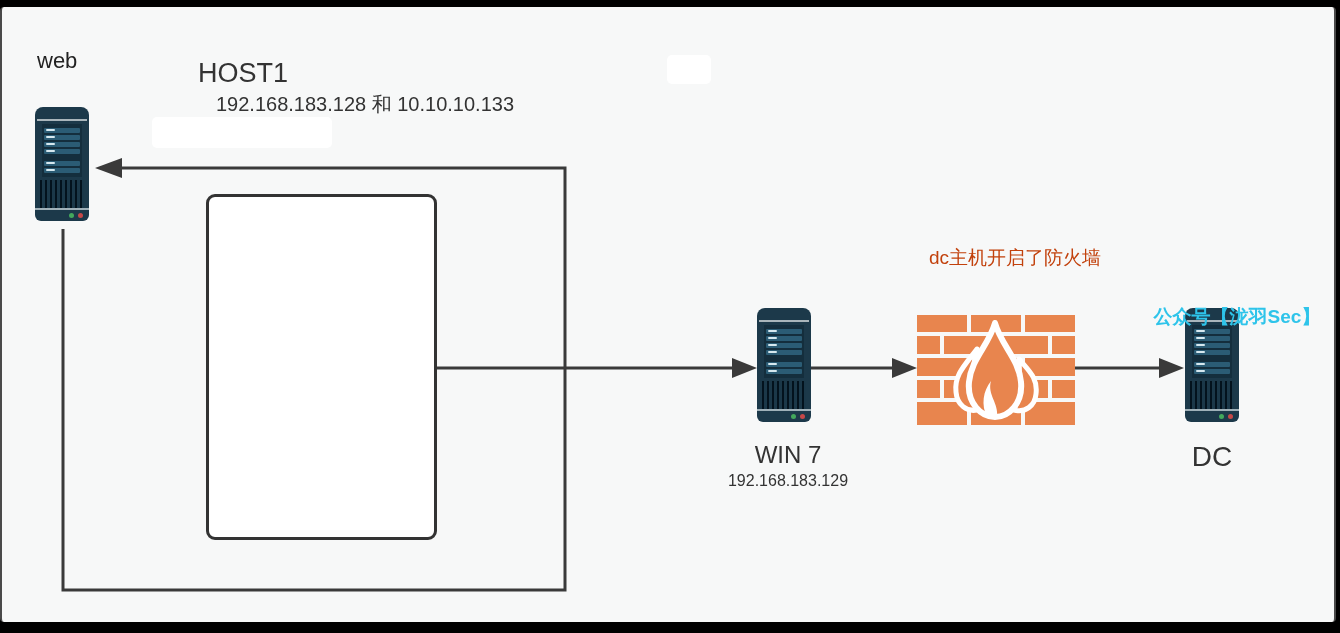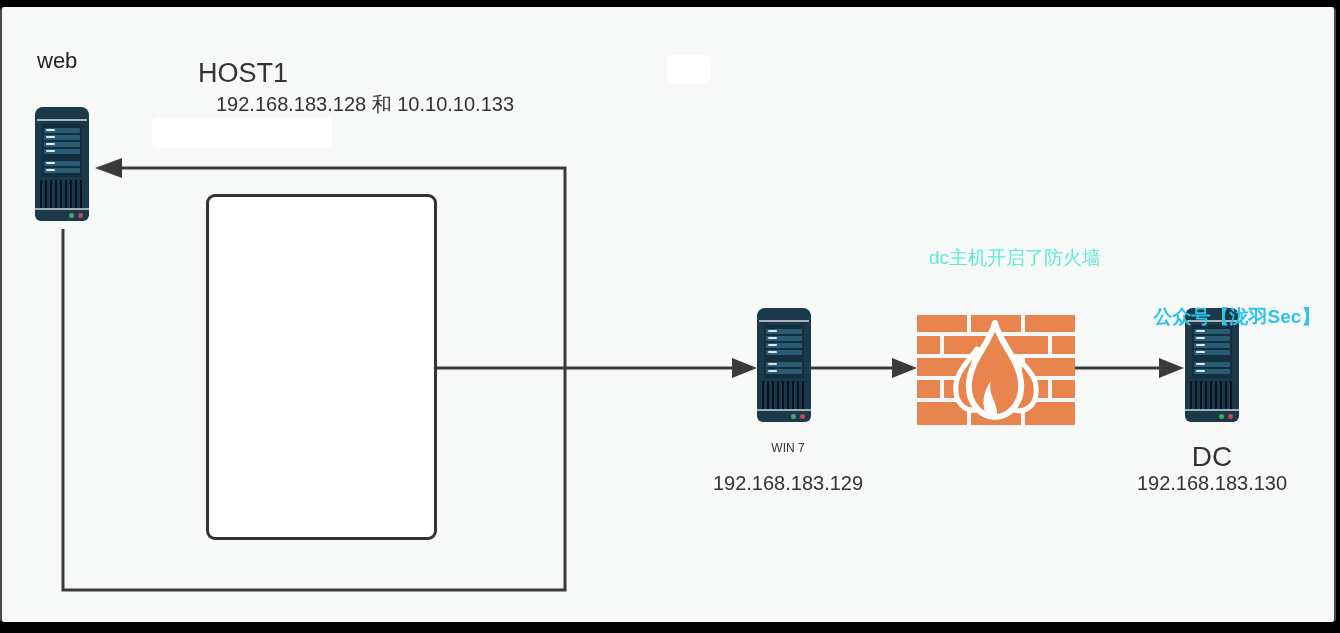--- a/index.html
+++ b/index.html
@@ -149,24 +149,24 @@
         <div class="srv-bar"></div>
       <div class="srv-bar gap"></div>
         <div class="srv-bar"></div>
     </div>
     <div class="srv-vent"></div>
     <div class="srv-foot">
         <i class="dot g"></i>
         <i class="dot r"></i>
       </div>
   </div>
-  <div class="lbl ctr" style="left:788px;top:441px;font-size:12px;">WIN 7</div>
-  <div class="lbl ctr" style="left:788px;top:472px;font-size:20px;">192.168.183.129</div>
-
-  <div class="lbl ctr" style="left:1015px;top:245px;font-size:19px;color:#5eead4;">dc主机开启了防火墙</div>
+  <div class="lbl ctr" style="left:788px;top:441px;font-size:24px;">WIN 7</div>
+  <div class="lbl ctr" style="left:788px;top:472px;font-size:16px;">192.168.183.129</div>
+
+  <div class="lbl ctr" style="left:1015px;top:245px;font-size:19px;color:#c2410c;">dc主机开启了防火墙</div>
 
   <div class="firewall">
     <svg width="158" height="110" viewBox="0 0 158 110">
       <rect x="0" y="0" width="158" height="110" fill="#e8854e"></rect>
 
       <rect x="0" y="17" width="158" height="4" fill="#f7f8f8"></rect>
       <rect x="0" y="39" width="158" height="4" fill="#f7f8f8"></rect>
       <rect x="0" y="61" width="158" height="4" fill="#f7f8f8"></rect>
       <rect x="0" y="83" width="158" height="4" fill="#f7f8f8"></rect>
 
@@ -205,14 +205,13 @@
       <div class="srv-bar gap"></div>
         <div class="srv-bar"></div>
     </div>
     <div class="srv-vent"></div>
     <div class="srv-foot">
         <i class="dot g"></i>
         <i class="dot r"></i>
       </div>
   </div>
   <div class="lbl ctr" style="left:1212px;top:441px;font-size:28px;">DC</div>
-  <div class="lbl ctr" style="left:1212px;top:472px;font-size:20px;">192.168.183.130</div>
 </div>
 
 </body></html>

